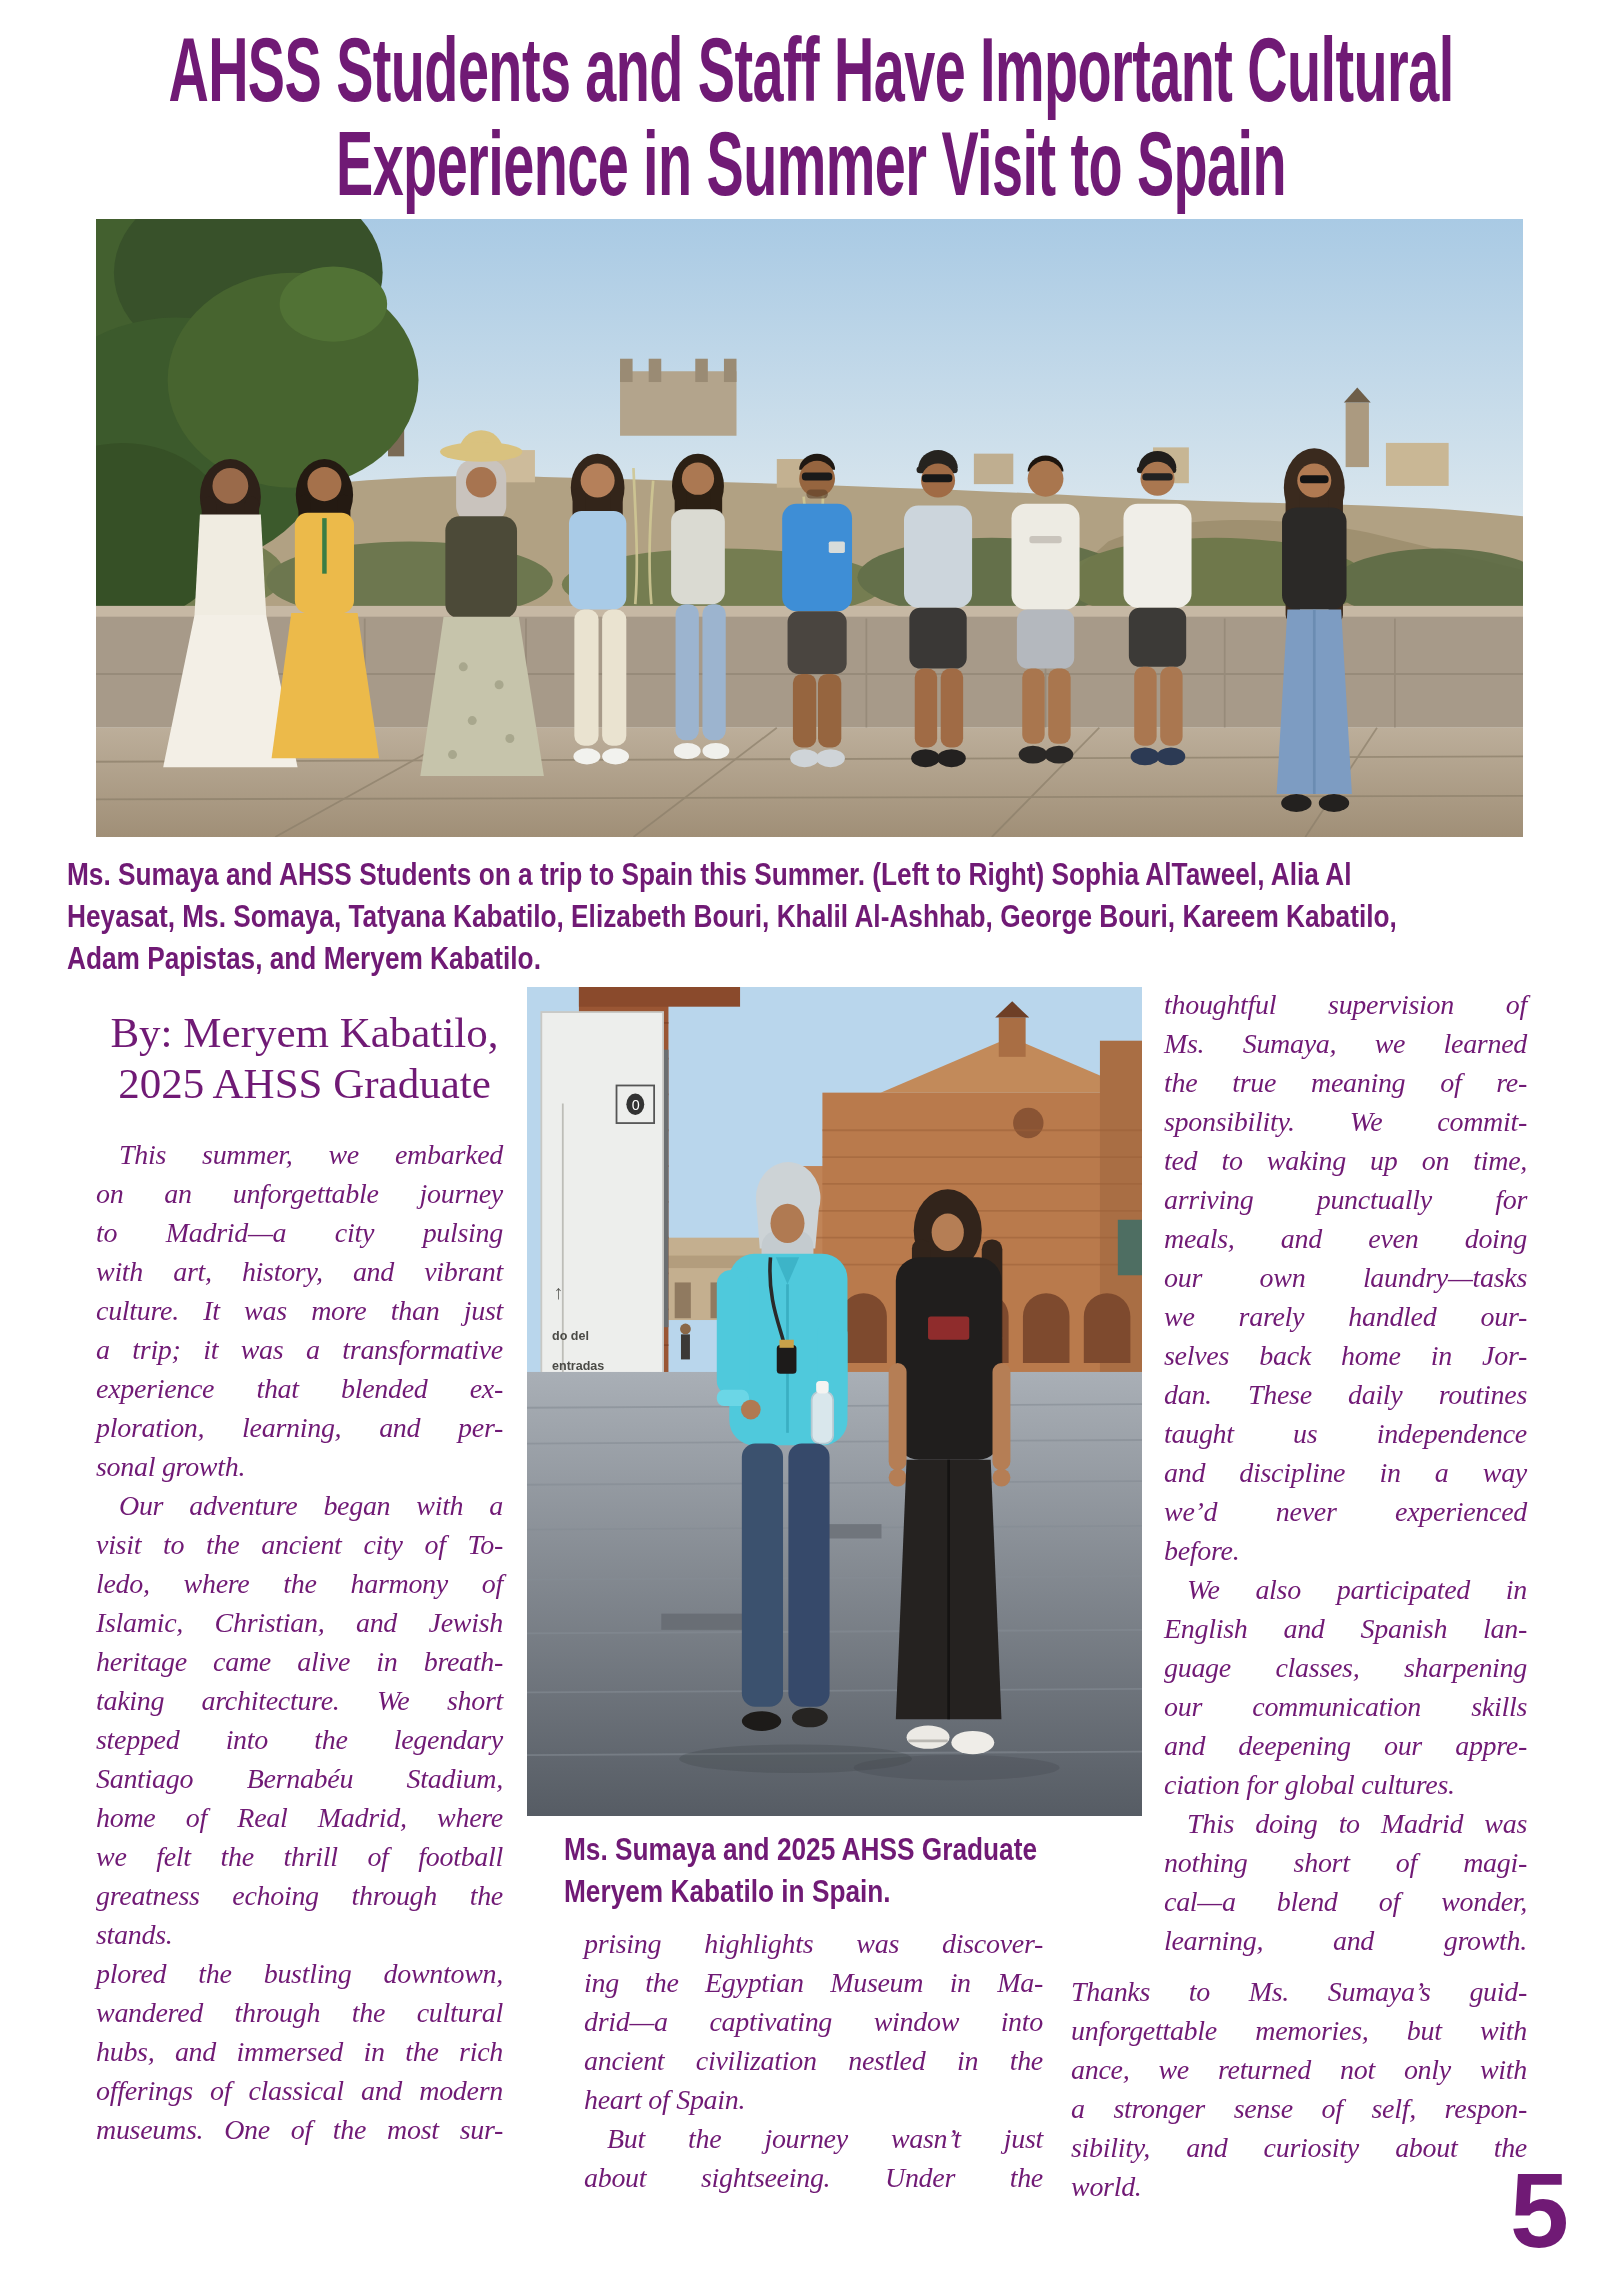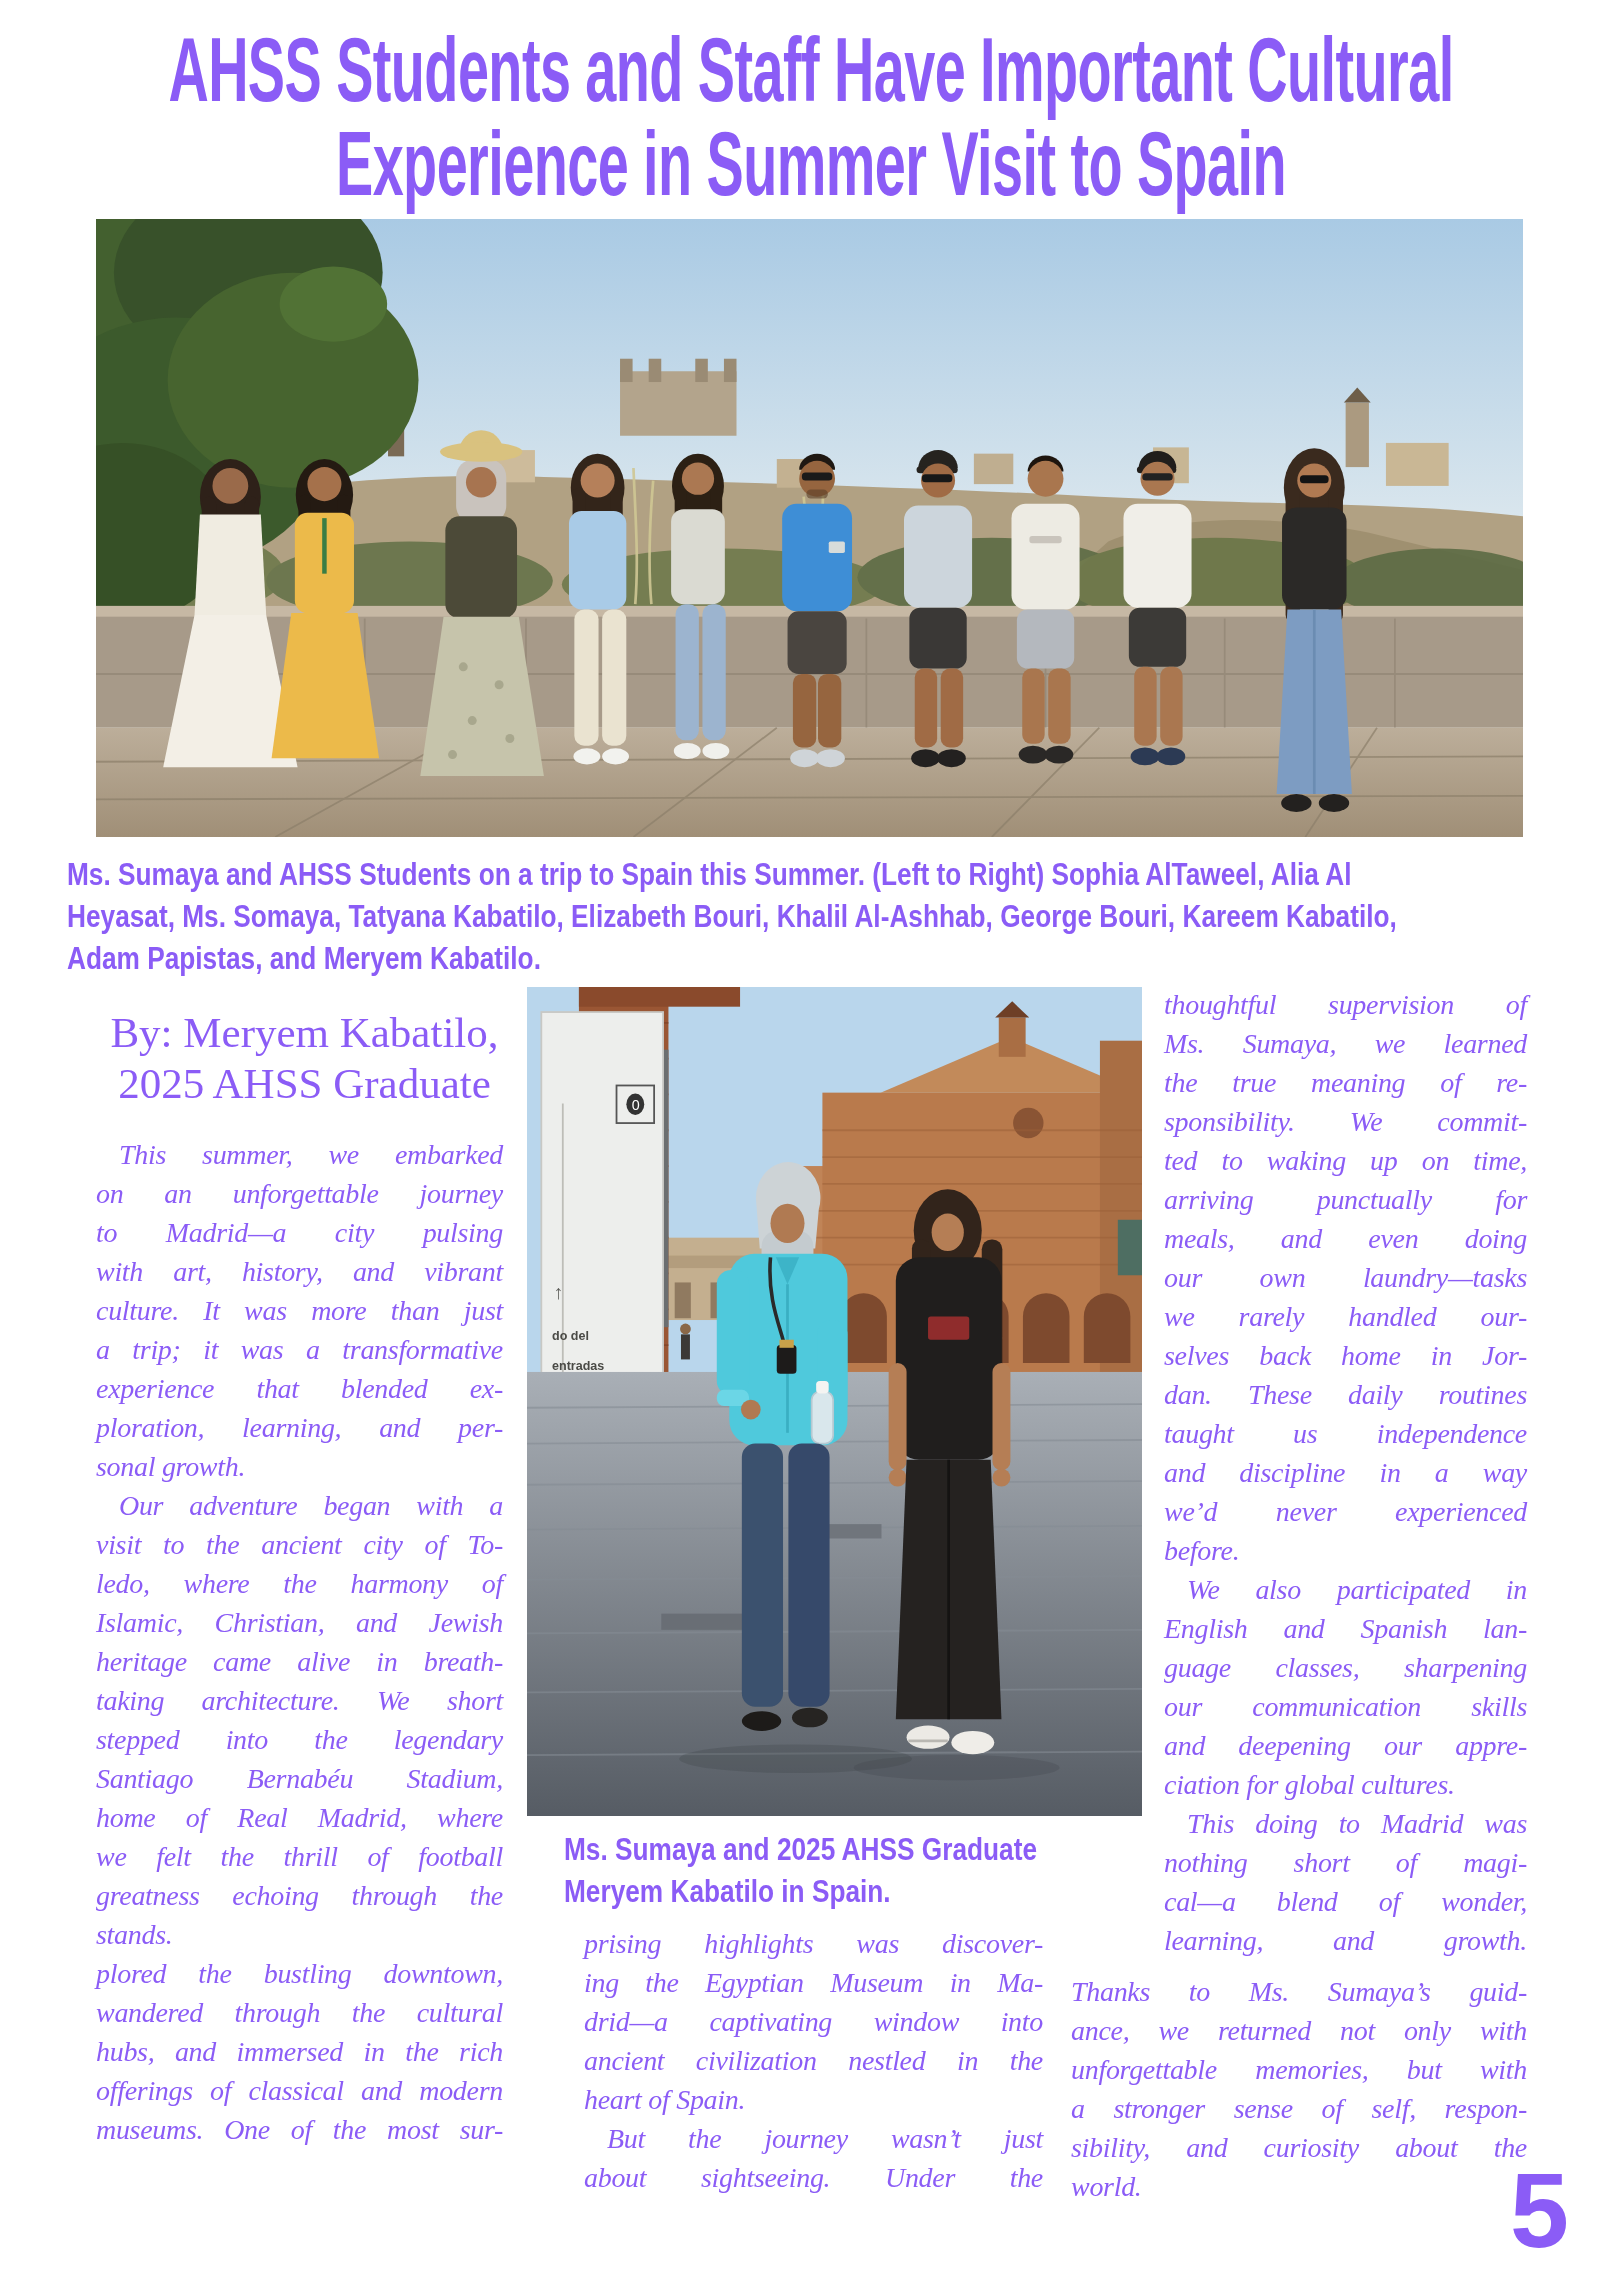--- a/index.html
+++ b/index.html
@@ -1,18 +1,18 @@
 <!DOCTYPE html>
 <html style="font-size:14.3px"><head>
 <meta charset="utf-8">
 <style>
   html,body { margin:0; padding:0; background:#888; }
   .page {
     position:relative; width:1621px; height:2293px; background:#ffffff;
-    font-family:"Liberation Serif", serif; color:#8b5cf6; overflow:hidden;
+    font-family:"Liberation Serif", serif; color:#701a75; overflow:hidden;
     margin:0 auto;
   }
   
   .title-line {
     position:absolute; left:50%; white-space:nowrap;
     font-family:"Liberation Sans", sans-serif; font-weight:bold;
     font-size:90px; line-height:90px; letter-spacing:-0.9px;
     transform:translateX(-50%) scaleX(0.62); transform-origin:center;
   }
   #title-line-1 { top:25px; }
@@ -488,22 +488,22 @@
       <div class="jline">and deepening our appre-</div>
       <div class="jline plast">ciation for global cultures.</div>
       <div class="jline indent">This doing to Madrid was</div>
       <div class="jline">nothing short of magi-</div>
       <div class="jline">cal—a blend of wonder,</div>
       <div class="jline">learning, and growth.</div>
     </div>
 
   <div class="colblock" id="col-right-lower">
       <div class="jline">Thanks to Ms. Sumaya’s guid-</div>
+      <div class="jline">unforgettable memories, but with</div>
       <div class="jline">ance, we returned not only with</div>
-      <div class="jline">unforgettable memories, but with</div>
       <div class="jline">a stronger sense of self, respon-</div>
       <div class="jline">sibility, and curiosity about the</div>
       <div class="jline plast">world.</div>
     </div>
 
   <div id="page-number">5</div>
 
 </div>
 
 

